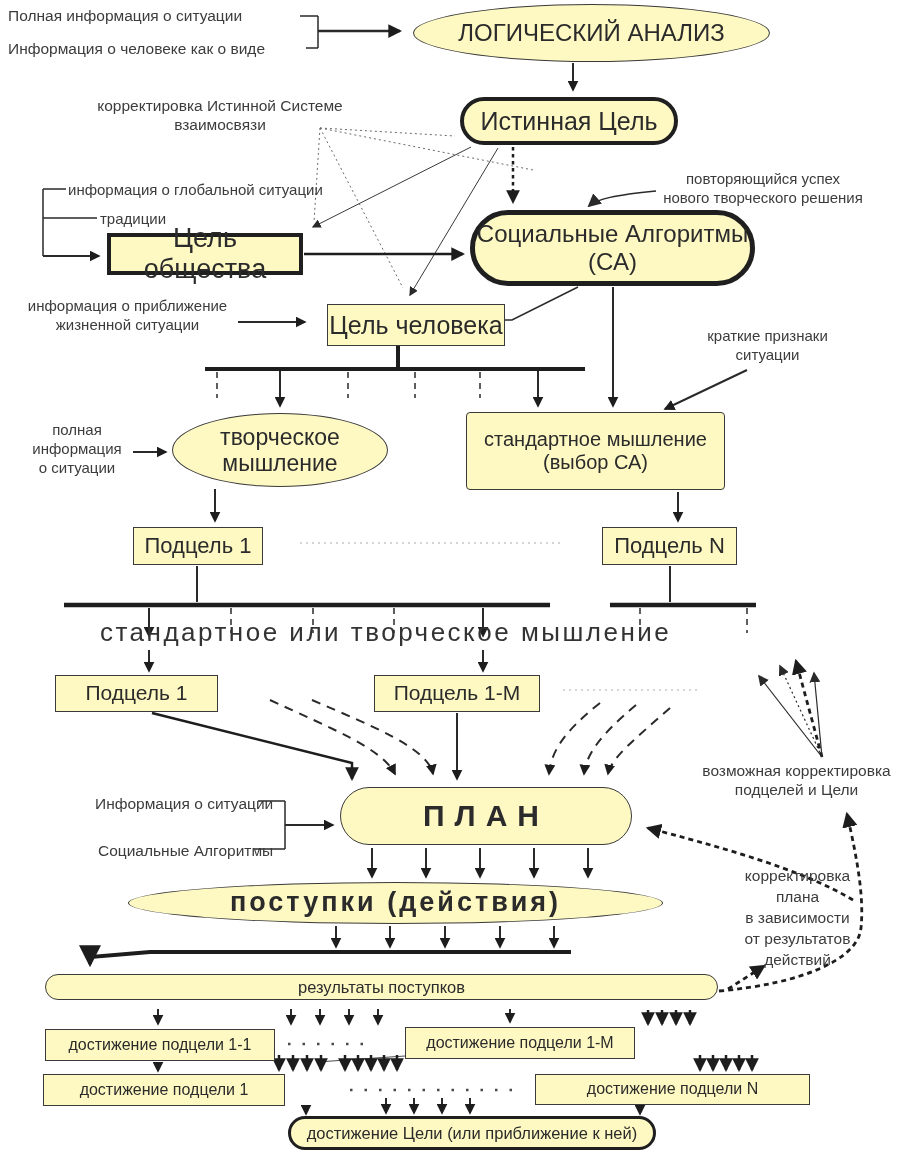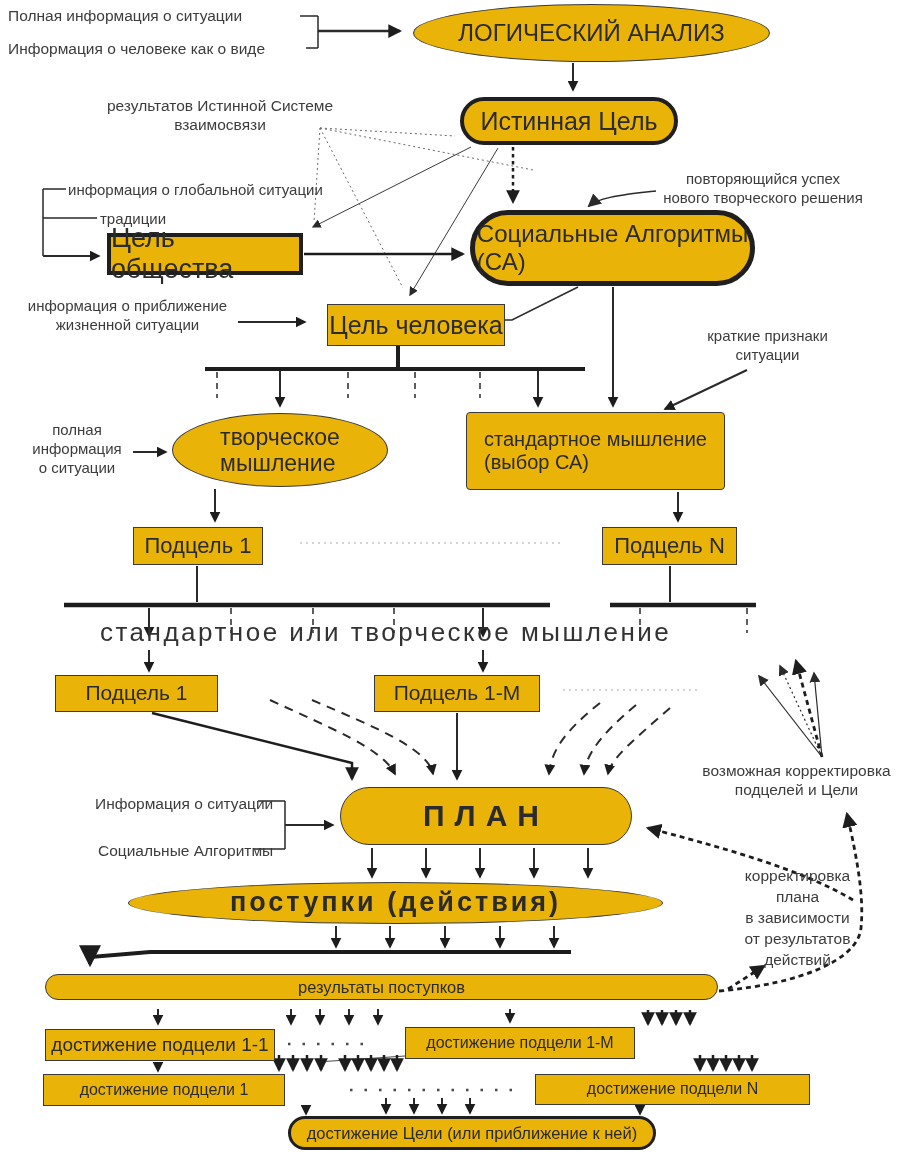--- a/index.html
+++ b/index.html
@@ -1,20 +1,20 @@
 <!DOCTYPE html>
 <html><head>
 <meta charset="utf-8">
 <style>
   html,body{margin:0;padding:0;background:#fff;}
   #stage{position:relative;width:910px;height:1155px;background:#fff;overflow:hidden;
          font-family:"Liberation Sans",sans-serif;}
   #wires{position:absolute;left:0;top:0;width:910px;height:1155px;}
   .node{position:absolute;display:flex;align-items:center;justify-content:center;
-        background:#eab308;color:#2b2b2b;box-sizing:border-box;
+        text-align:center;background:#fef9c3;color:#2b2b2b;box-sizing:border-box;
         white-space:pre-line;line-height:1.15;border:1.5px solid #3a3a3a;}
   .ellipse{border-radius:50%;}
   .stadium{border-radius:30px;}
   .thickb{border-width:4px;border-color:#1f1f1f;}
   .medb{border-width:3px;border-color:#1f1f1f;}
   .ann{position:absolute;color:#3c3c3c;white-space:pre-line;line-height:1.25;}
   .ctr{text-align:center;}
   .biglabel{position:absolute;color:#2e2e2e;white-space:nowrap;}
 </style>
 </head>
@@ -197,35 +197,35 @@
   <div class="node" style="left:55px;top:675px;width:163px;height:37px;font-size:21px;">Подцель 1</div>
 
   <div class="node" style="left:374px;top:675px;width:166px;height:37px;font-size:21px;">Подцель 1-М</div>
 
   <div class="node" style="left:340px;top:787px;width:292px;height:58px;font-size:30px;font-weight:bold;letter-spacing:10px;border-radius:29px;">ПЛАН</div>
 
   <div class="node ellipse" style="left:128px;top:882px;width:535px;height:42px;font-size:27px;letter-spacing:3px;font-weight:600;border-width:1px;">поступки (действия)</div>
 
   <div class="node" style="left:45px;top:974px;width:673px;height:26px;font-size:16.5px;border-radius:17px;border-width:1px;">результаты поступков</div>
 
-  <div class="node" style="left:45px;top:1029px;width:230px;height:32px;font-size:19px;border-width:1px;">достижение подцели 1-1</div>
+  <div class="node" style="left:45px;top:1029px;width:230px;height:32px;font-size:16px;border-width:1px;">достижение подцели 1-1</div>
 
   <div class="node" style="left:405px;top:1027px;width:230px;height:32px;font-size:16px;border-width:1px;">достижение подцели 1-М</div>
 
   <div class="node" style="left:43px;top:1074px;width:242px;height:32px;font-size:16px;border-width:1px;">достижение подцели 1</div>
 
   <div class="node" style="left:535px;top:1074px;width:275px;height:31px;font-size:16px;border-width:1px;">достижение подцели N</div>
 
   <div class="node medb" style="left:288px;top:1116px;width:368px;height:34px;font-size:16.5px;border-radius:17px;">достижение Цели (или приближение к ней)</div>
 
   <div class="ann" style="left:8px;top:6px;font-size:15.5px;">Полная информация о ситуации</div>
 
   <div class="ann" style="left:8px;top:39px;font-size:15.5px;">Информация о человеке как о виде</div>
 
-  <div class="ann ctr" style="left:70px;top:96px;width:300px;font-size:15.5px;">результатов Истинной Системе
+  <div class="ann ctr" style="left:70px;top:96px;width:300px;font-size:15.5px;">корректировка Истинной Системе
 взаимосвязи</div>
 
   <div class="ann" style="left:68px;top:181px;font-size:15px;">информация о глобальной ситуации</div>
 
   <div class="ann" style="left:100px;top:210px;font-size:15px;">традиции</div>
 
   <div class="ann ctr" style="left:20px;top:297px;width:215px;font-size:15px;">информация о приближение
 жизненной ситуации</div>
 
   <div class="ann ctr" style="left:648px;top:170px;width:230px;font-size:15px;">повторяющийся успех

